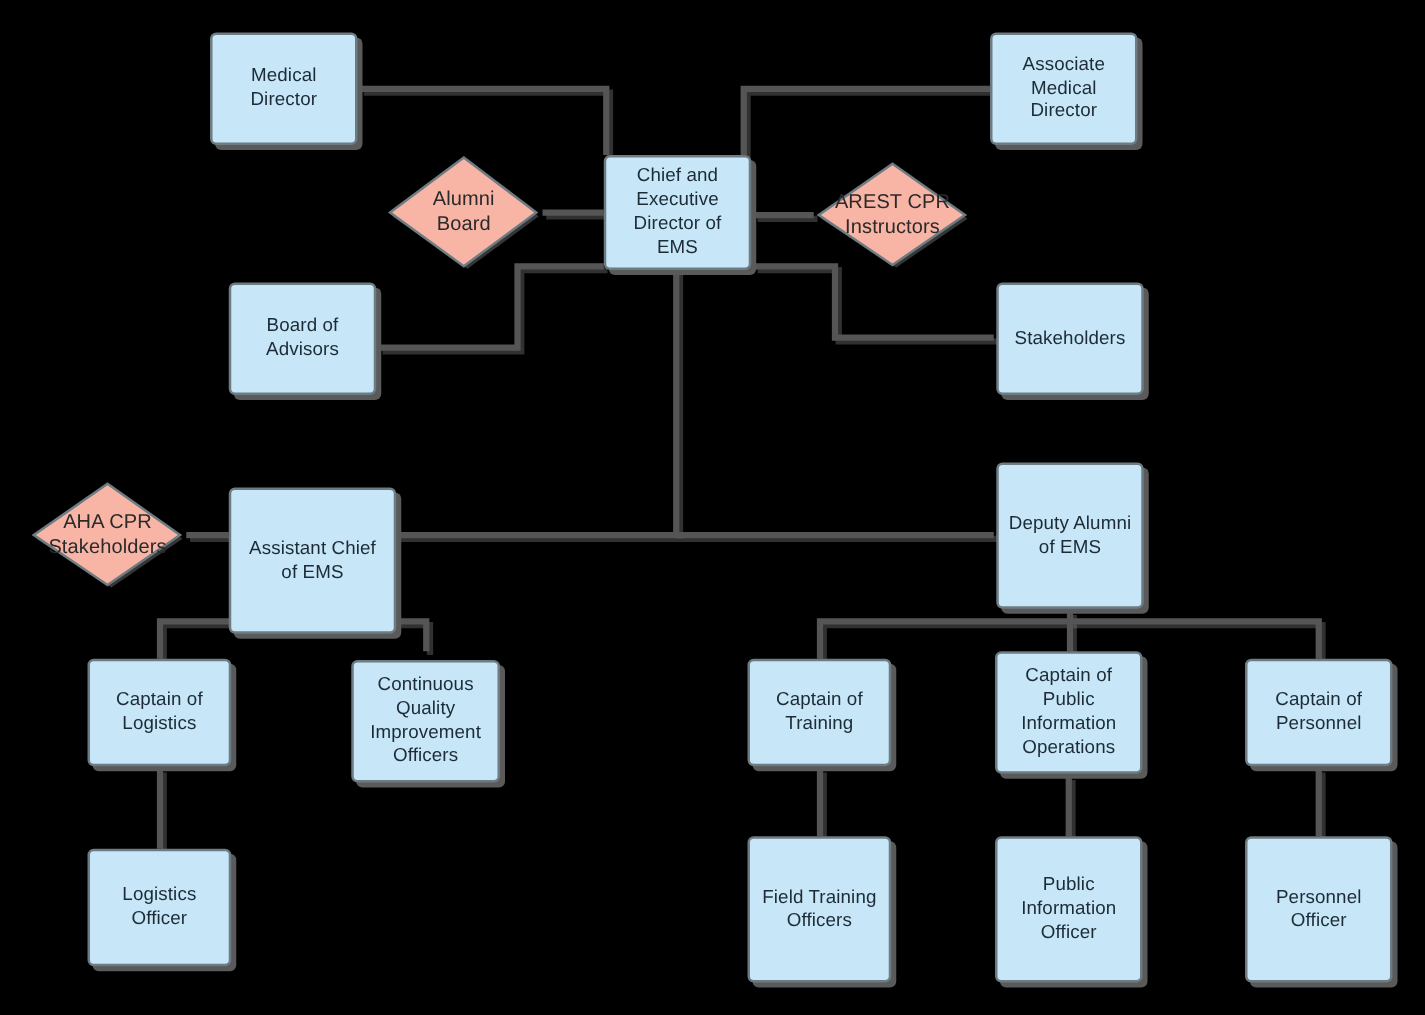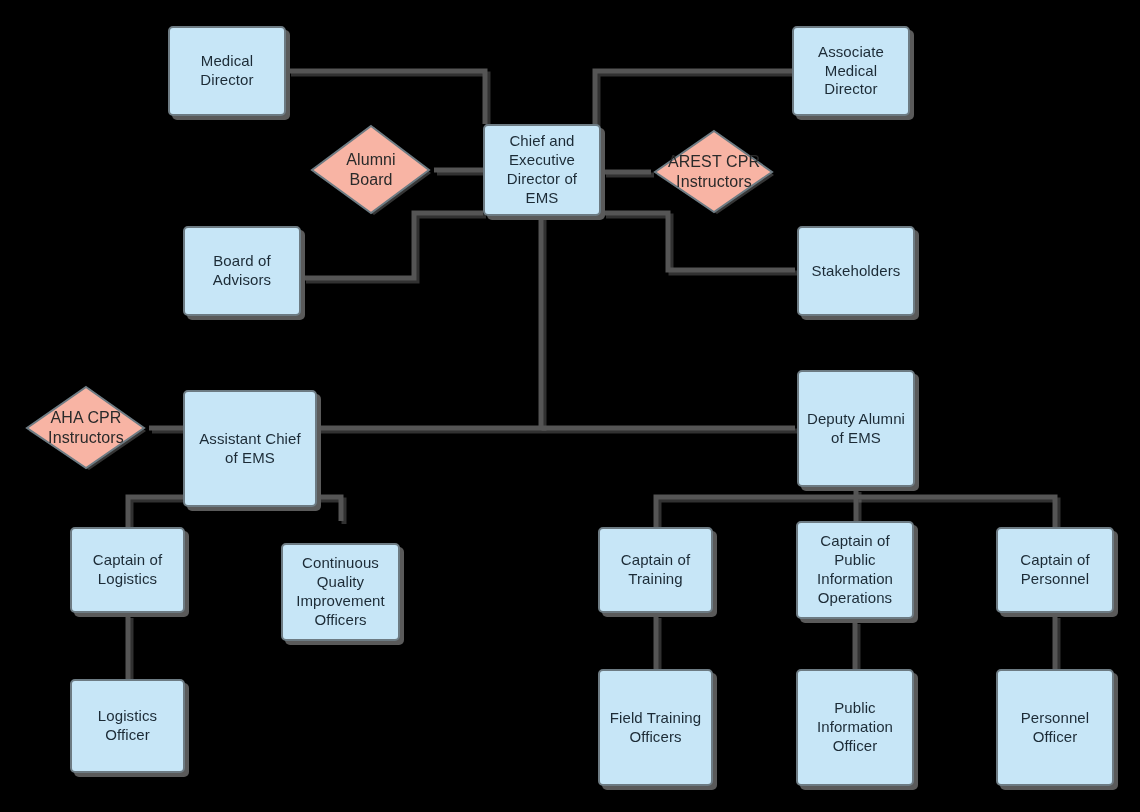--- a/index.html
+++ b/index.html
@@ -150,35 +150,35 @@
       </div>
       <div class="node box" style="left: 797px; top: 226px; width: 118px; height: 90px;">
         <div class="label">Stakeholders</div>
       </div>
       <div class="node diamond" style="left: 25px; top: 385px; width: 122px; height: 86px;">
         <svg class="dshape" viewBox="0 0 122 86">
           <polygon points="64,3 121,46 64,85 4,46" fill="#5a5a5a" opacity="0.6"></polygon>
           <polygon points="61,2 119,43 61,83 2,43" fill="#f8b4a4" stroke="#6d7b83" stroke-width="2"></polygon>
         </svg>
         <div class="dlabel">AHA CPR
-Instructors</div>
+Stakeholders</div>
       </div>
       <div class="node box" style="left: 183px; top: 370px; width: 134px; height: 117px; margin-top: 20px;">
         <div class="label">Assistant Chief
 of EMS</div>
       </div>
       <div class="node box" style="left: 797px; top: 370px; width: 118px; height: 117px;">
         <div class="label">Deputy Alumni
 of EMS</div>
       </div>
       <div class="node box" style="left: 70px; top: 527px; width: 115px; height: 86px;">
         <div class="label">Captain of
 Logistics</div>
       </div>
-      <div class="node box" style="left: 281px; top: 543px; width: 119px; height: 98px;">
+      <div class="node box" style="left: 281px; top: 528px; width: 119px; height: 98px;">
         <div class="label">Continuous
 Quality
 Improvement
 Officers</div>
       </div>
       <div class="node box" style="left: 598px; top: 527px; width: 115px; height: 86px;">
         <div class="label">Captain of
 Training</div>
       </div>
       <div class="node box" style="left: 796px; top: 521px; width: 118px; height: 98px;">

